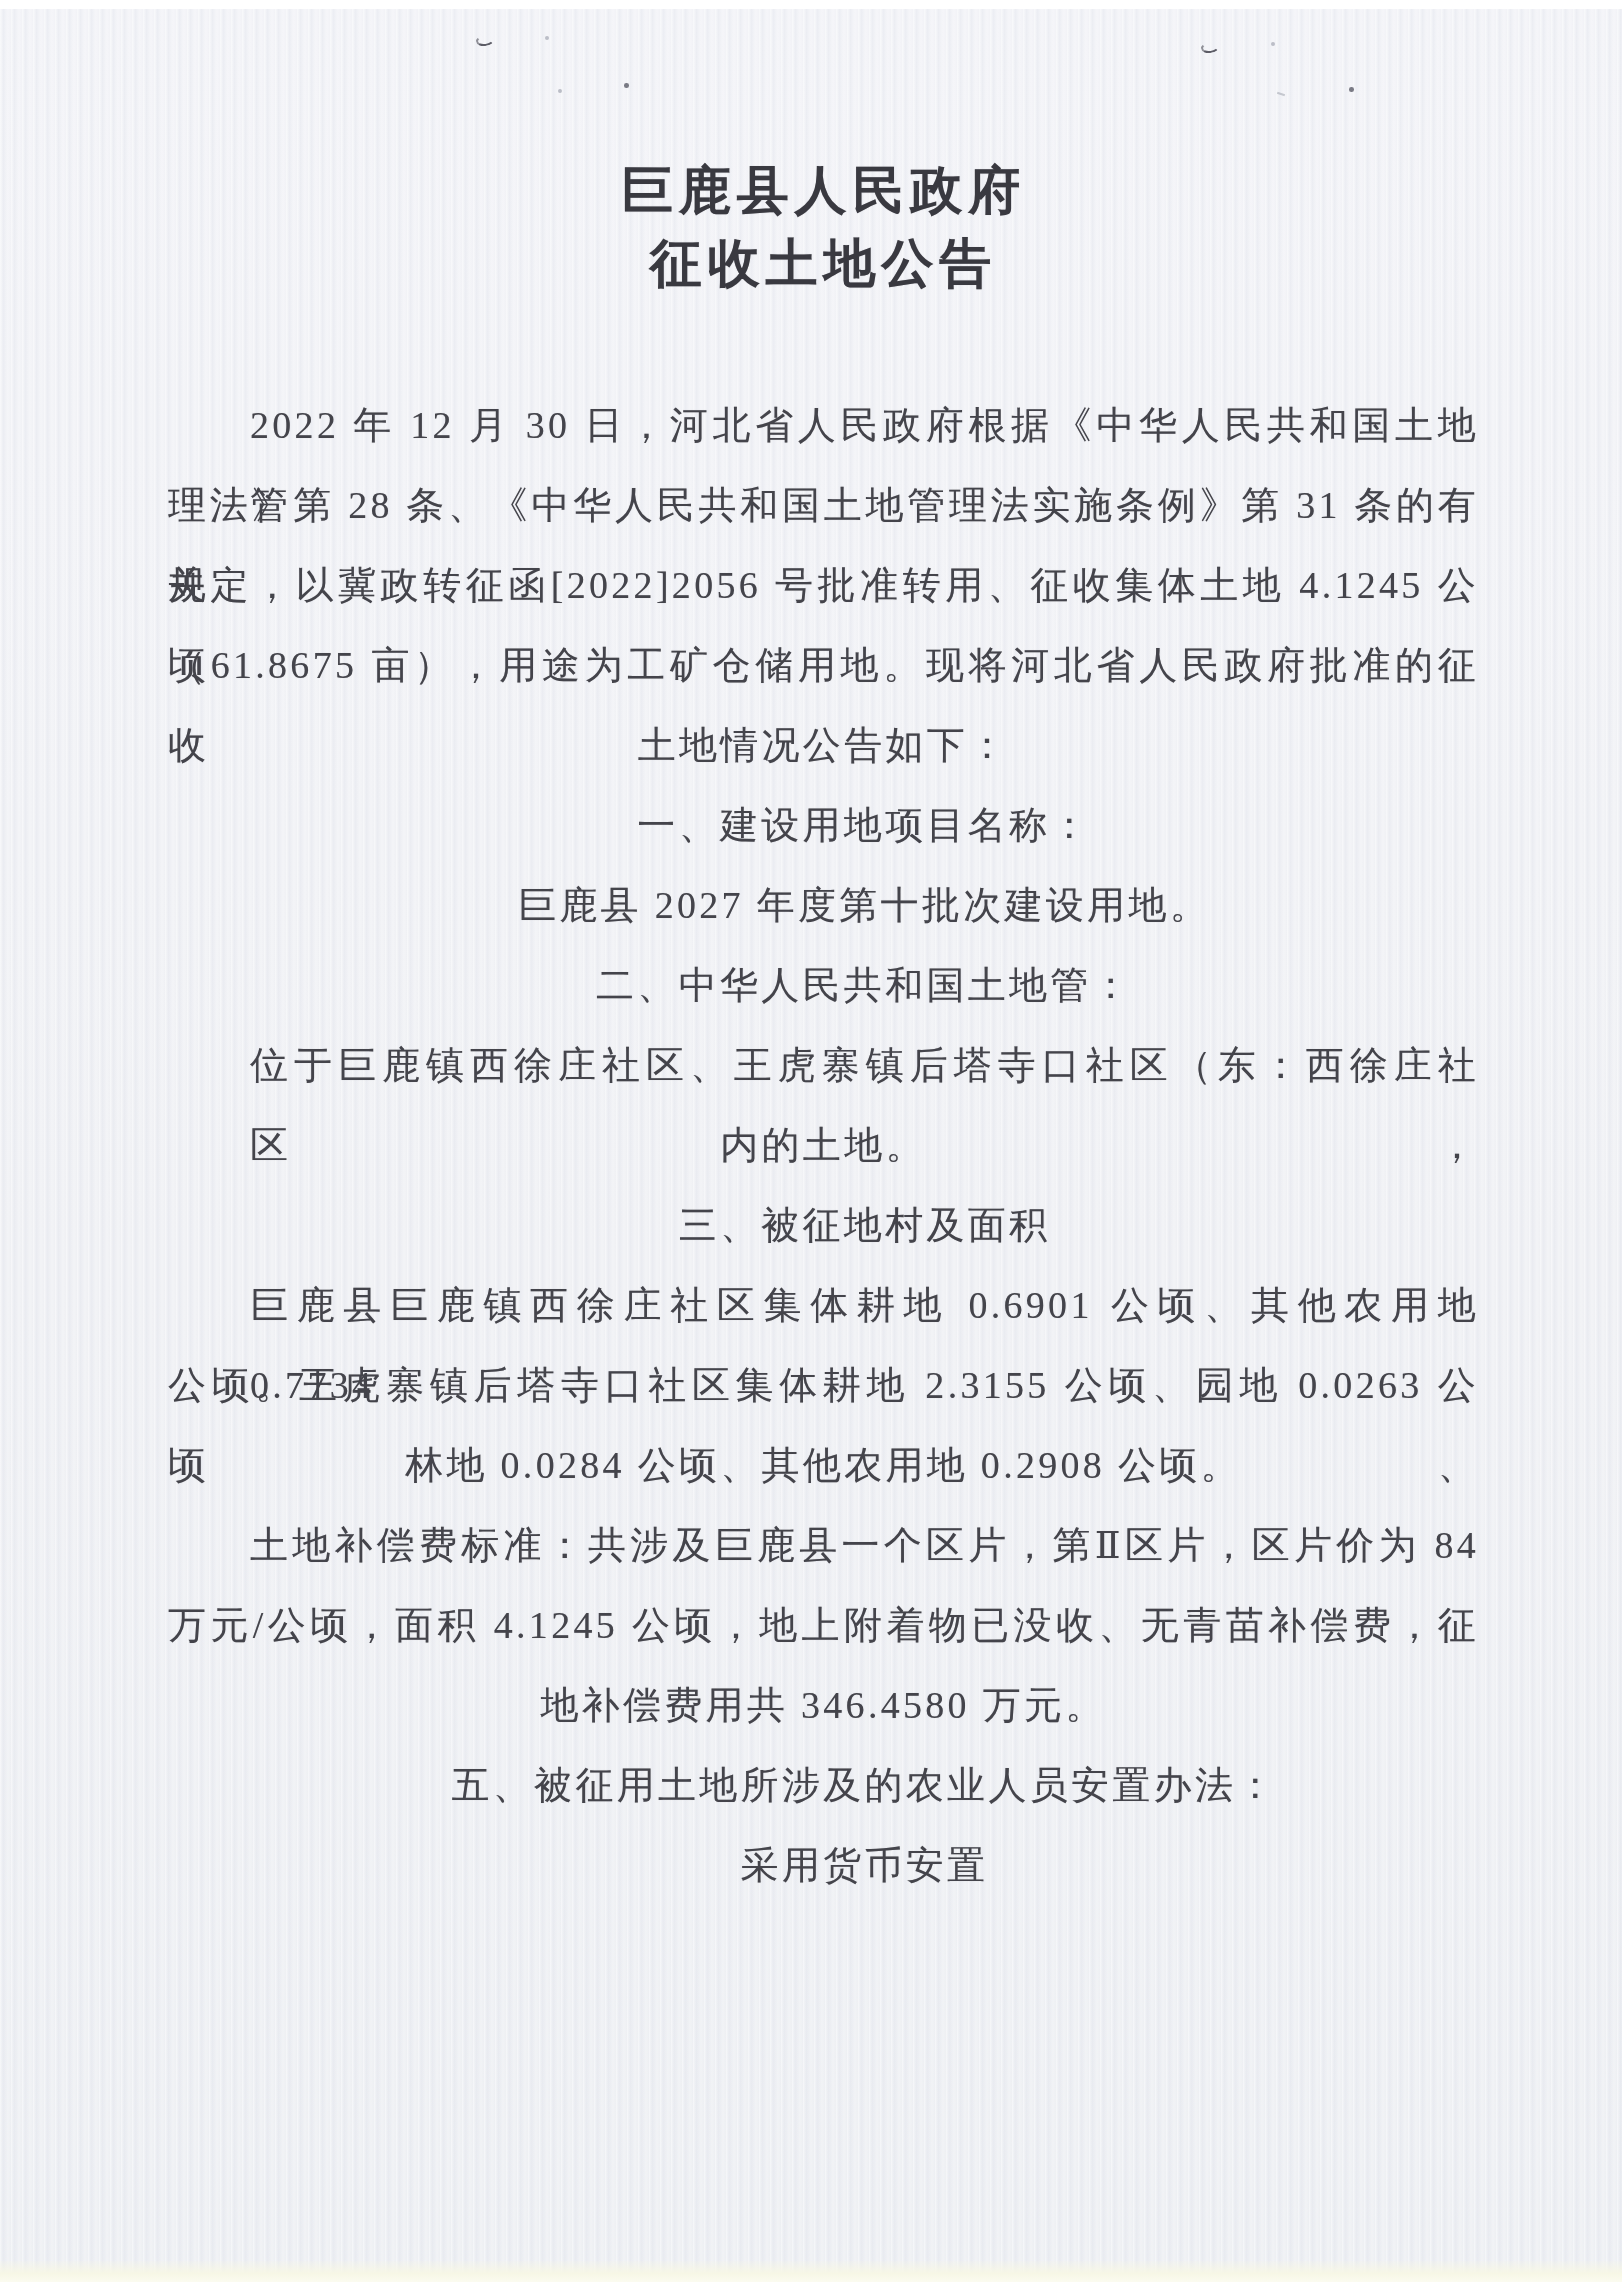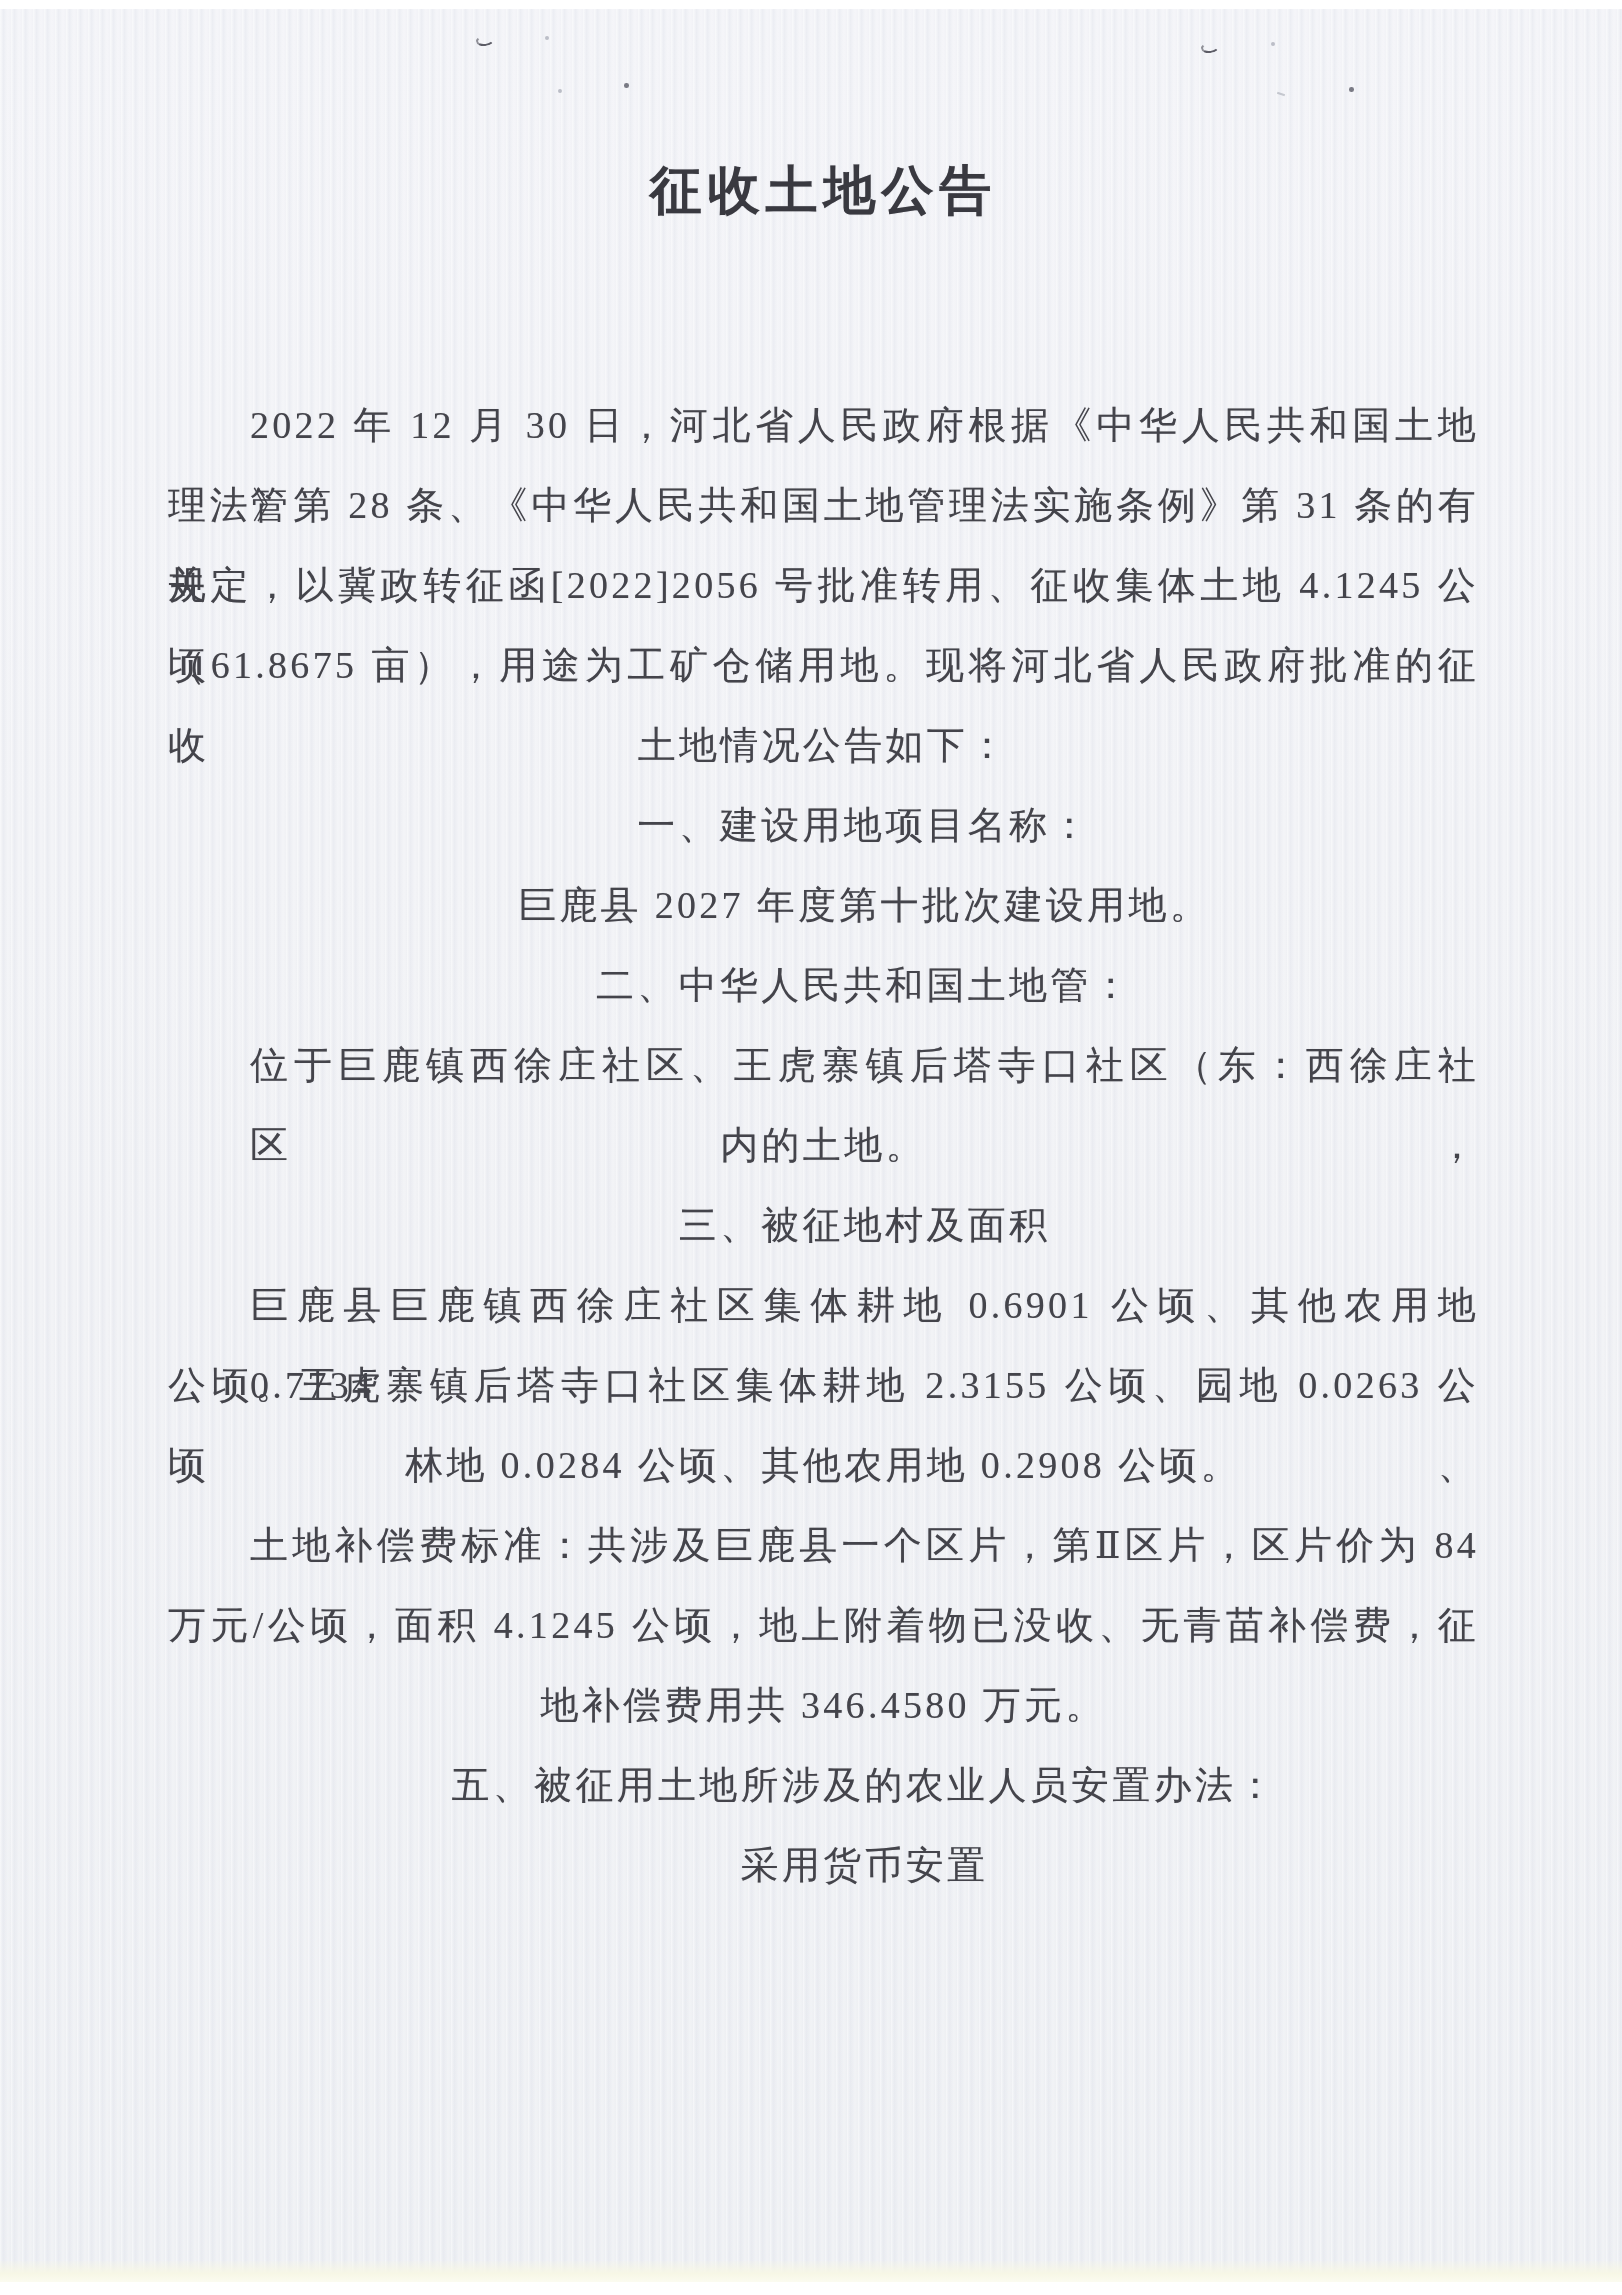--- a/index.html
+++ b/index.html
@@ -111,20 +111,21 @@
   <span class="speck-curl" style="left:476px; top:35px;"></span>
   <span class="speck-dot faint" style="left:545px; top:36px;"></span>
   <span class="speck-dot faint" style="left:558px; top:89px;"></span>
   <span class="speck-dot" style="left:624px; top:83px;"></span>
   <span class="speck-curl" style="left:1201px; top:42px;"></span>
   <span class="speck-dot faint" style="left:1271px; top:42px;"></span>
   <span class="speck-dash" style="left:1277px; top:93px;"></span>
   <span class="speck-dot" style="left:1349px; top:87px;"></span>
 
   <h1 class="title">
+    <div>巨鹿县人民政府</div>
     <div>征收土地公告</div>
   </h1>
 
   <div class="doc-body">
       <div class="line ind just">2022 年 12 月 30 日，河北省人民政府根据《中华人民共和国土地管</div>
       <div class="line just">理法》第 28 条、《中华人民共和国土地管理法实施条例》第 31 条的有关</div>
       <div class="line just">规定，以冀政转征函[2022]2056 号批准转用、征收集体土地 4.1245 公顷</div>
       <div class="line just">（61.8675 亩），用途为工矿仓储用地。现将河北省人民政府批准的征收</div>
       <div class="line">土地情况公告如下：</div>
       <div class="line ind">一、建设用地项目名称：</div>

